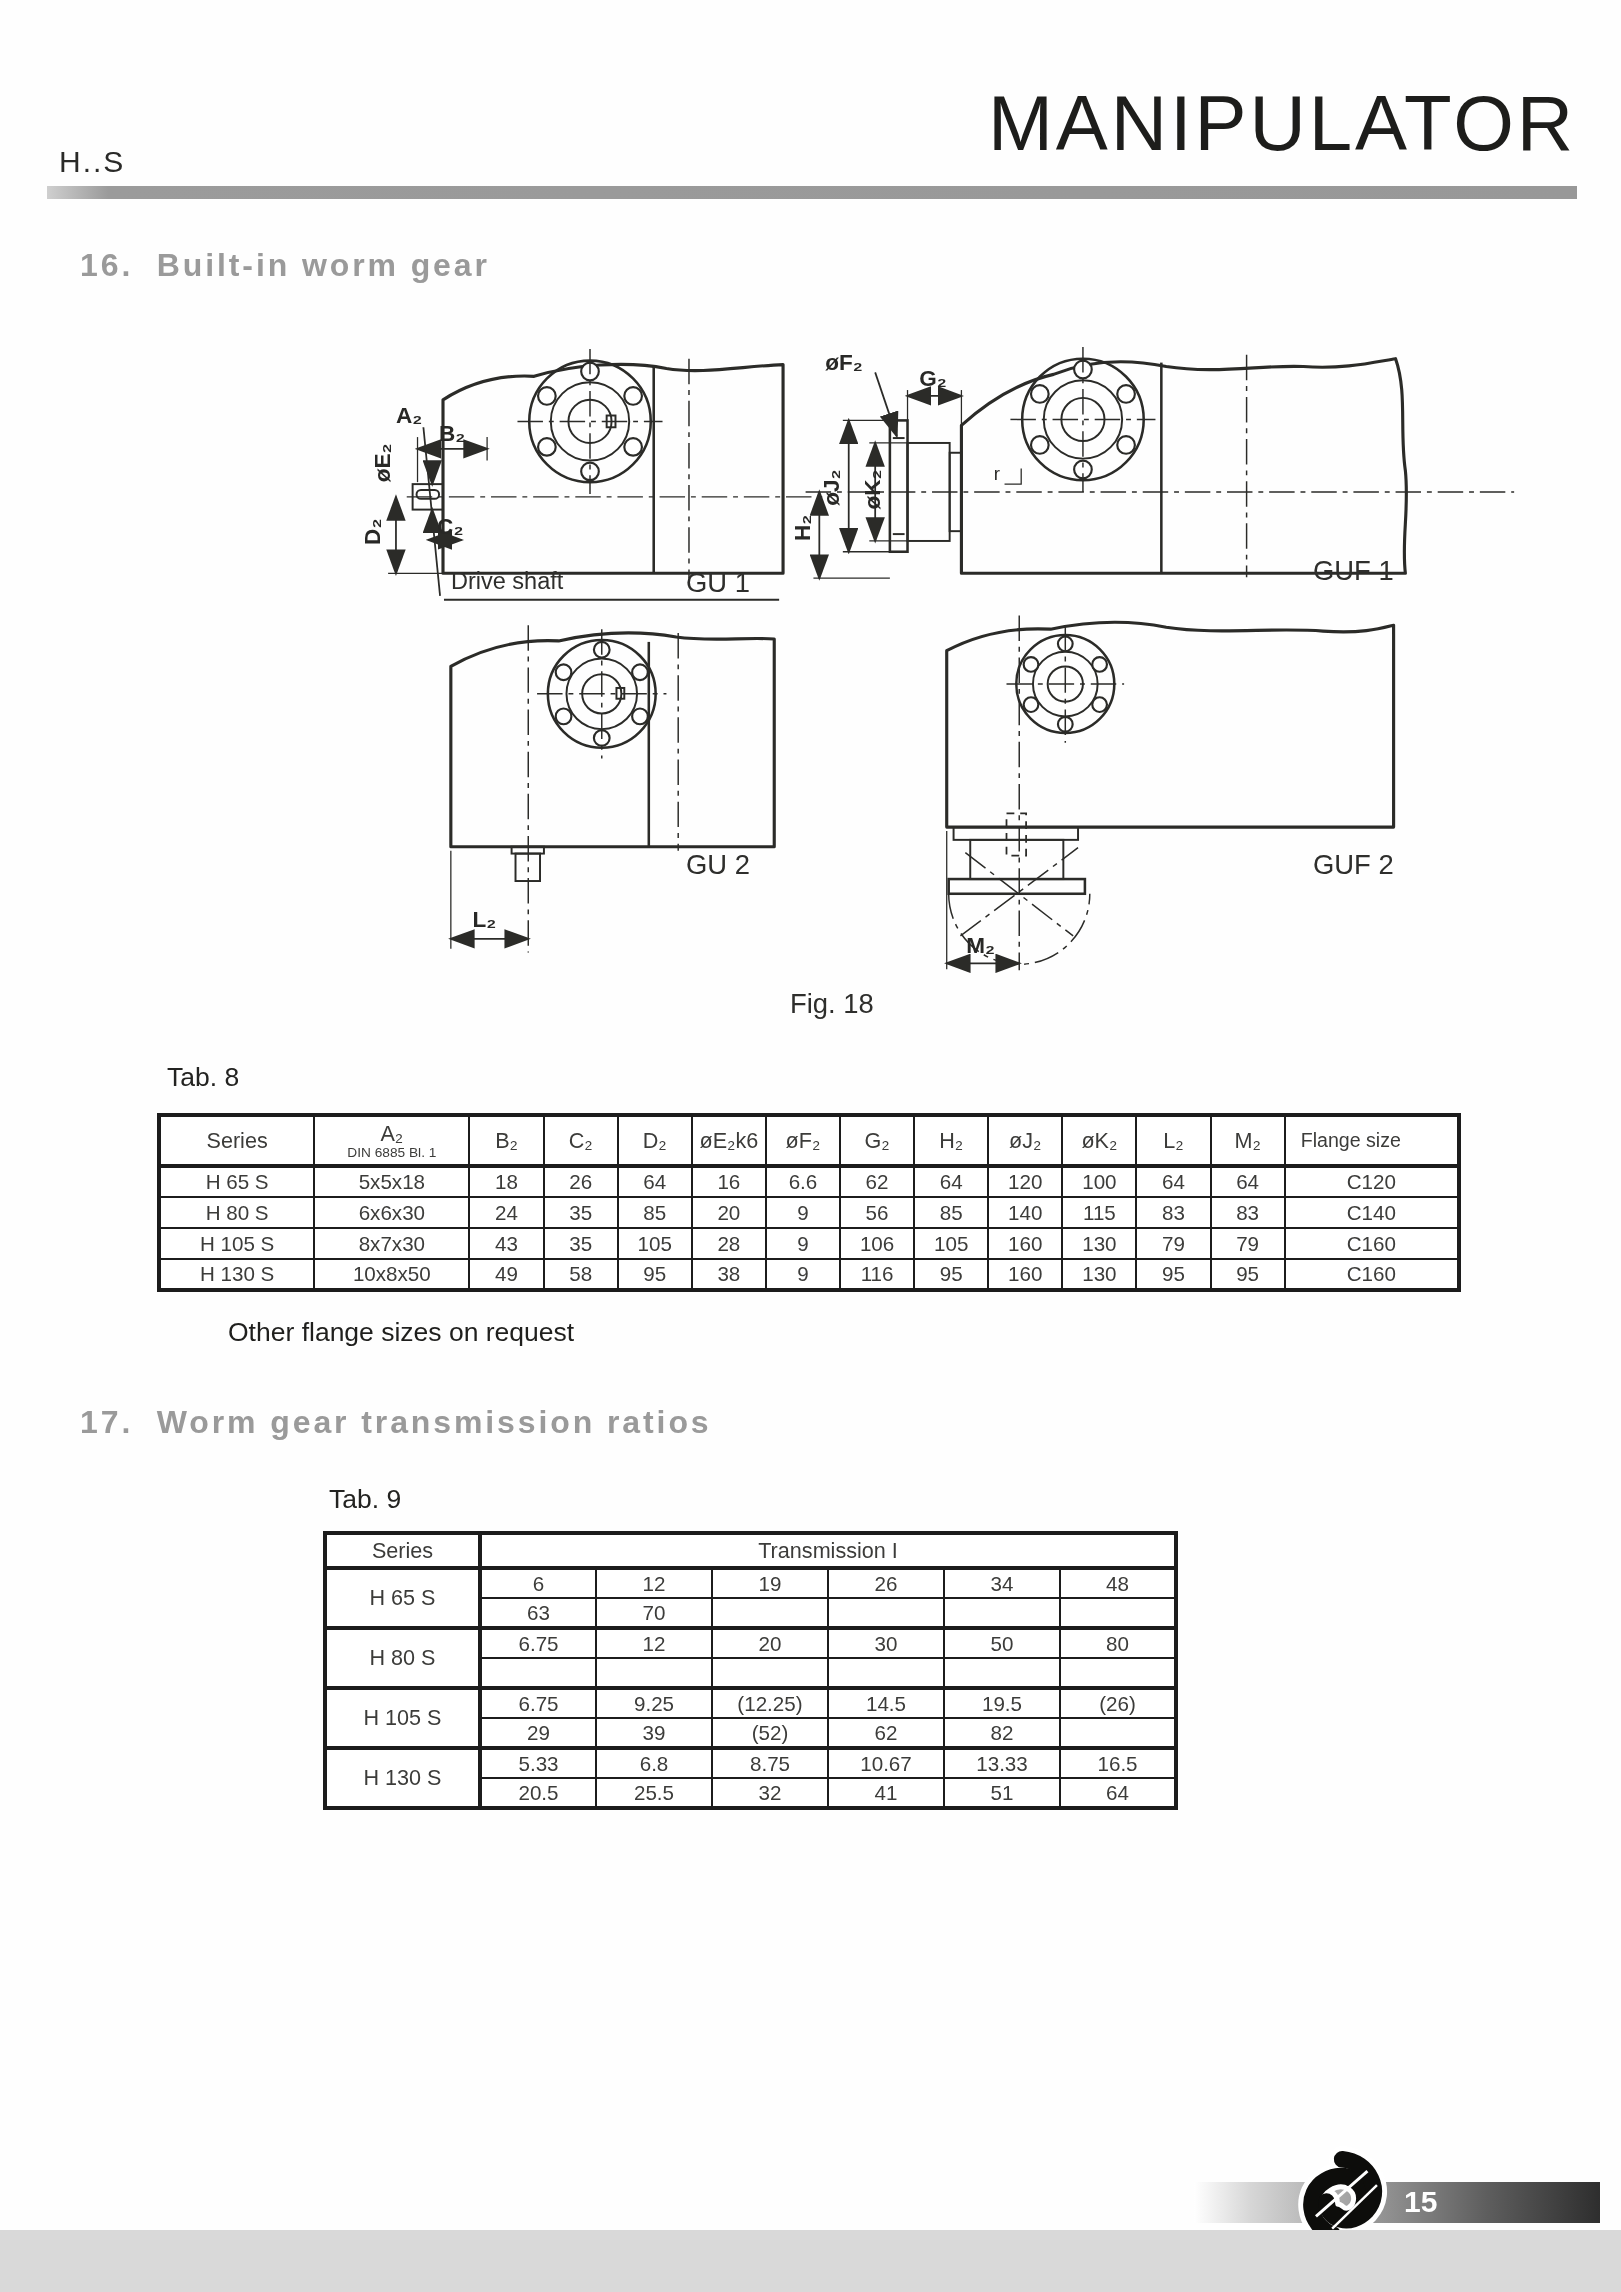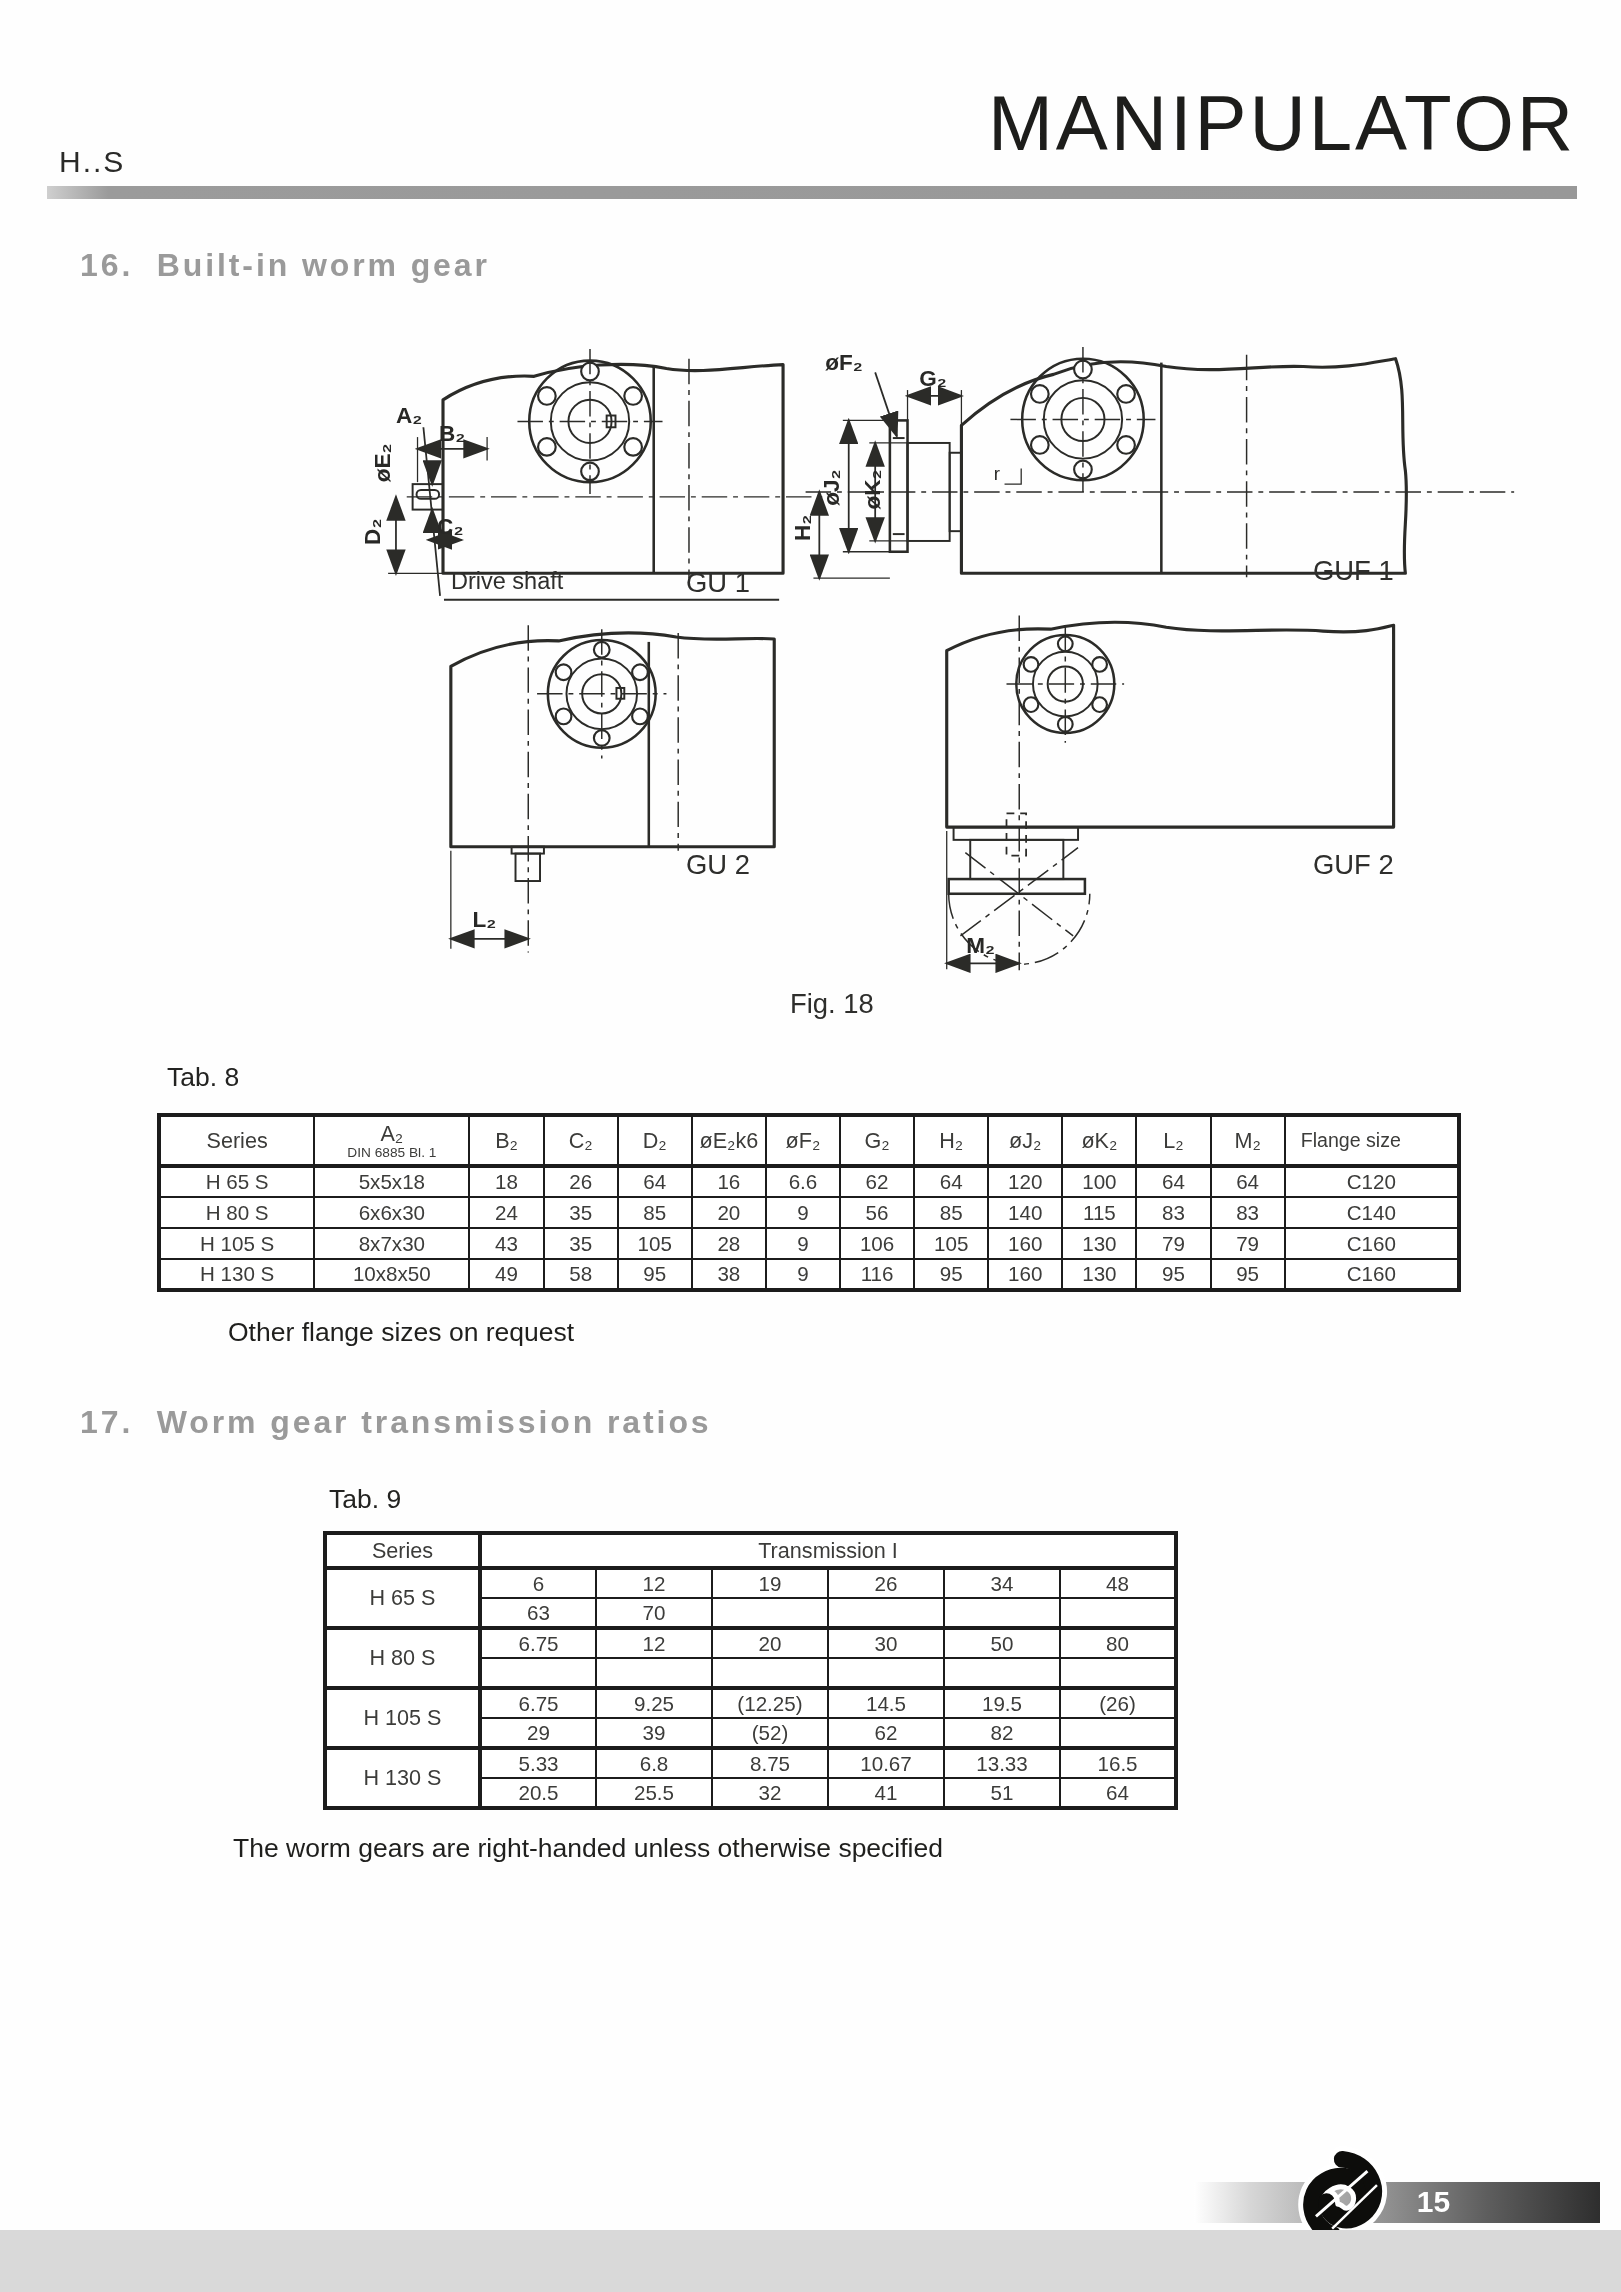--- a/index.html
+++ b/index.html
@@ -64,21 +64,21 @@
   
   #capgu1{left:686px;top:567px}
   #capguf1{left:1313px;top:555px}
   #capgu2{left:686px;top:849px}
   #capguf2{left:1313px;top:849px}
   #capshaft{left:451px;top:568px}
 
   
   .footbar{left:1194px;top:2182px;width:406px;height:41px;
     background:linear-gradient(90deg,#ffffff 0%,#d6d6d6 14%,#a0a0a0 40%,#5e5e5e 72%,#2e2e2e 100%)}
-  .pagenum{left:1404px;top:2185px;width:59px;text-align:center;color:#fff;font-size:30px;font-weight:700}
+  .pagenum{left:1404px;top:2185px;width:59px;color:#fff;font-size:30px;font-weight:700}
   .knot{left:1290px;top:2141px;width:102px;height:108px}
 </style>
 </head>
 <body>
 
 <div class="page">
 
   <div class="abs hs">H..S</div>
   <div class="abs brand">MANIPULATOR</div>
   <div class="abs toprule"></div>
@@ -431,21 +431,20 @@
         <tr class="group-sub">
           <td>20.5</td>
           <td>25.5</td>
           <td>32</td>
           <td>41</td>
           <td>51</td>
           <td>64</td>
         </tr>
       </tbody>
   </table>
-  <div class="abs note" id="note2">The worm gears are right-handed unless otherwise specified</div>
 
   <div class="abs footbar"></div>
   <svg class="abs knot" viewBox="0 0 100 110">
     <g transform="rotate(-14 50 55)">
       <path d="M32,92 C10,76 14,44 38,37 C61,30 79,49 71,68 C65,82 47,85 40,73" fill="none" stroke="#ffffff" stroke-width="27" stroke-linecap="round"></path>
       <path d="M60,20 C86,29 93,62 71,77 C52,89 30,77 34,58" fill="none" stroke="#ffffff" stroke-width="27" stroke-linecap="round"></path>
       <path d="M32,92 C10,76 14,44 38,37 C61,30 79,49 71,68 C65,82 47,85 40,73" fill="none" stroke="#0d0d0b" stroke-width="17" stroke-linecap="round"></path>
       <path d="M60,20 C86,29 93,62 71,77 C52,89 30,77 34,58" fill="none" stroke="#0d0d0b" stroke-width="17" stroke-linecap="round"></path>
       <path d="M20,70 L82,38" stroke="#ffffff" stroke-width="3"></path>
       <path d="M33,86 L88,54" stroke="#ffffff" stroke-width="2.5"></path>

